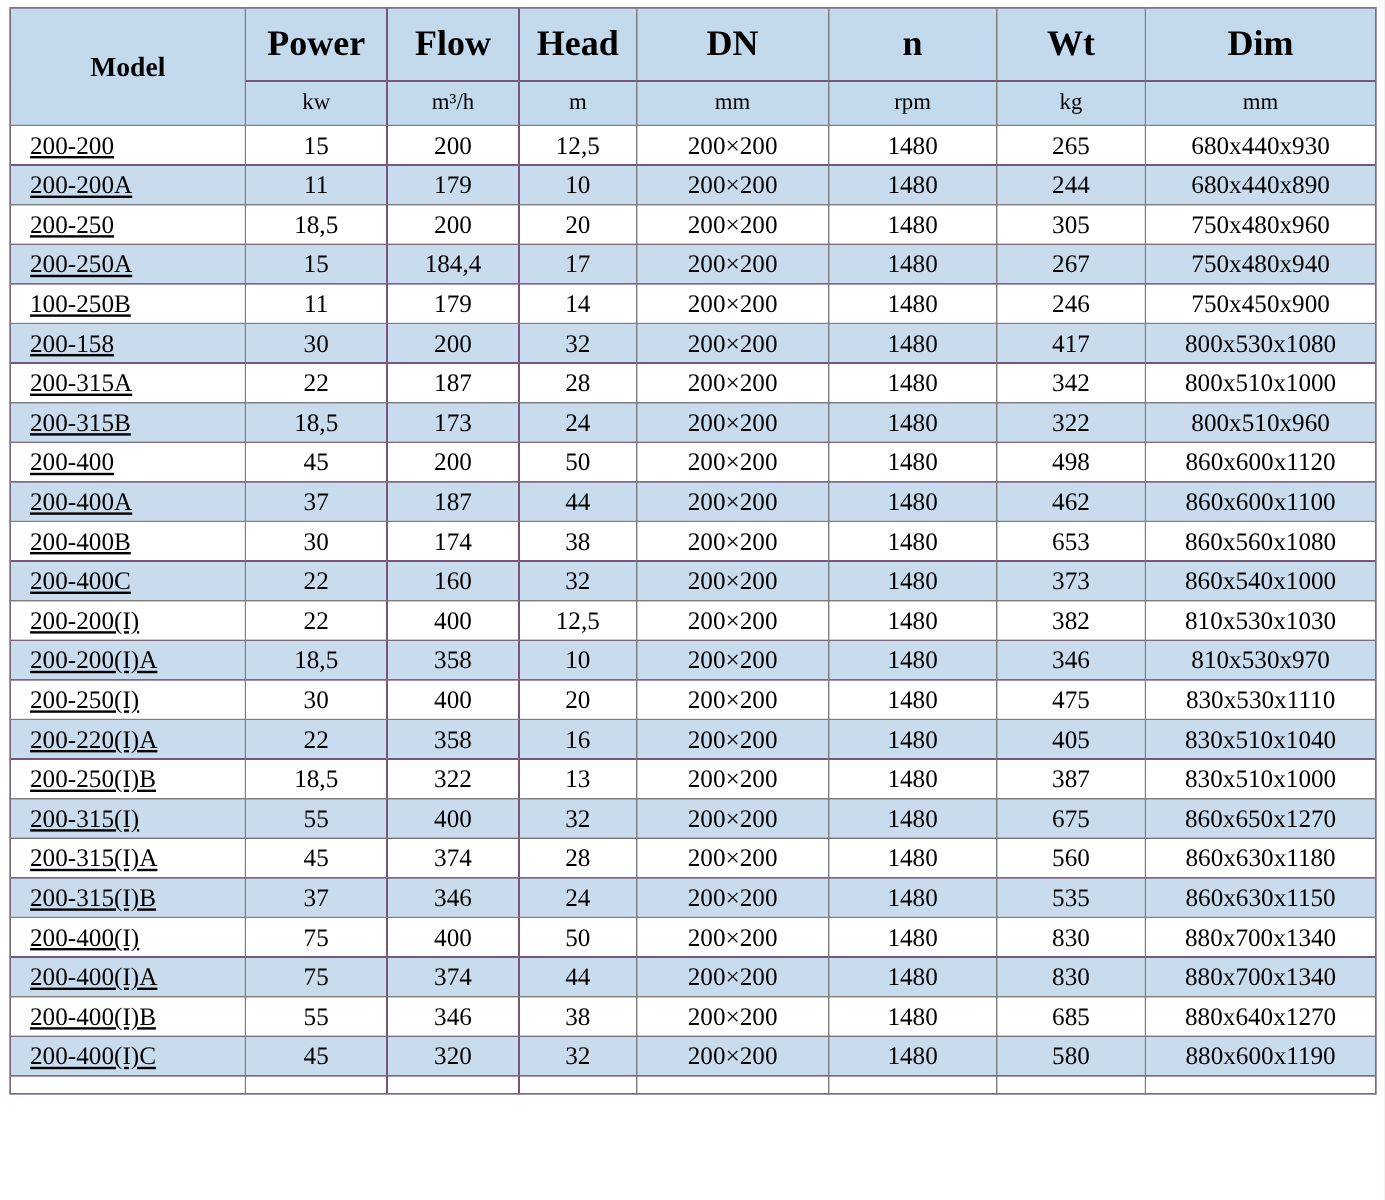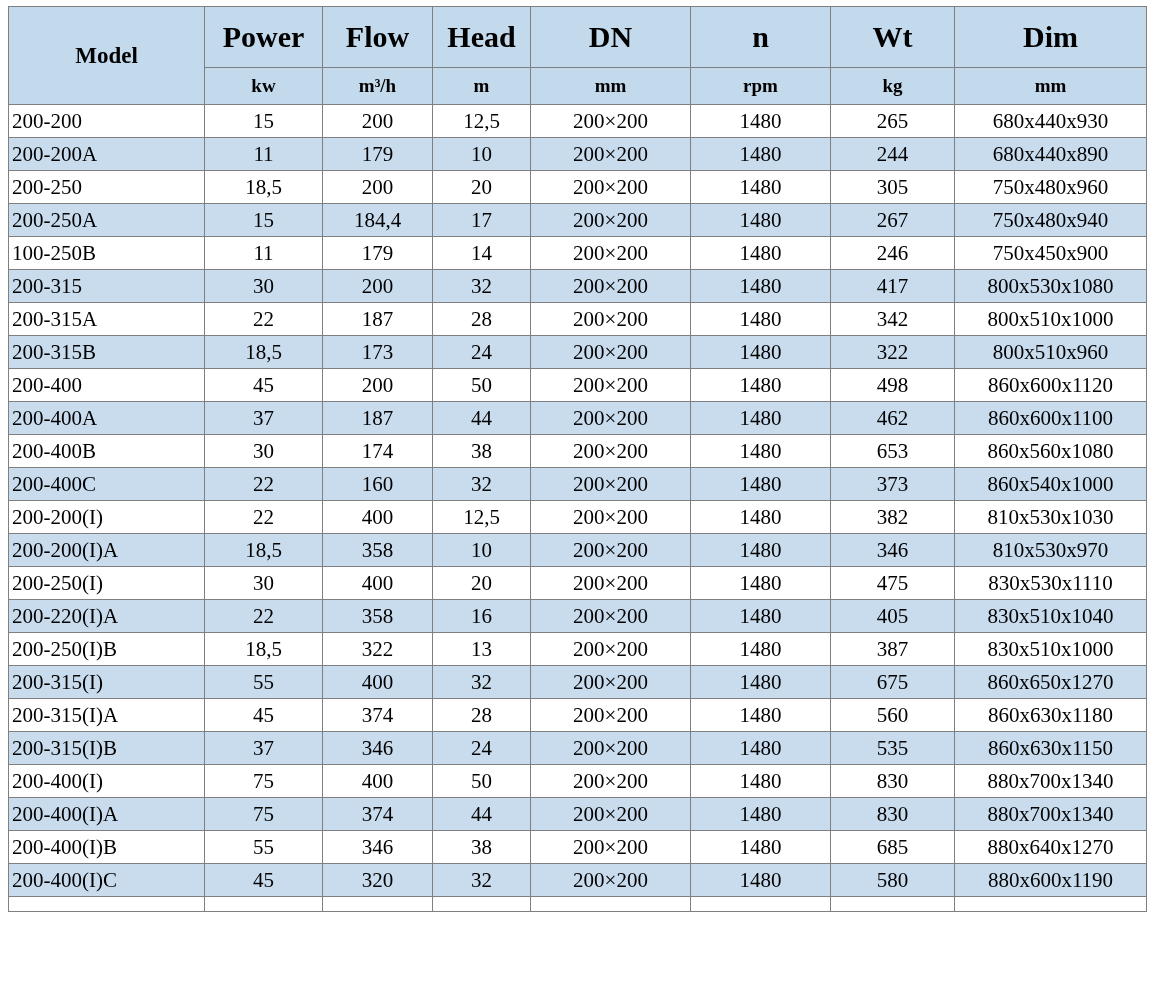--- a/index.html
+++ b/index.html
@@ -43,21 +43,21 @@
     color: #000000;
     padding: 1px 2px;
     white-space: nowrap;
     overflow: hidden;
   }
   thead th {
     background: #c3d9ec;
     font-weight: bold;
   }
   thead th.unit {
-    font-weight: bold;
+    font-weight: normal;
     font-size: 19px;
     height: 34px;
   }
   thead th.title {
     height: 58px;
     font-size: 30px;
   }
   thead th.model-head {
     height: 92px;
     font-size: 23px;
@@ -67,21 +67,22 @@
     line-height: 30px;
   }
   tbody tr.alt td {
     background: #c9dcee;
   }
   tbody tr.plain td {
     background: #ffffff;
   }
   tbody td.model {
     text-align: left;
-    padding-left: 3px;
+    padding-left: 16px;
+    text-decoration: underline;
   }
   tbody tr.cut td {
     height: 12px;
     line-height: 12px;
   }
 </style>
 </head>
 <body>
 
 <div class="sheet">
@@ -162,21 +163,21 @@
           <td class="model">100-250B</td>
           <td>11</td>
           <td>179</td>
           <td>14</td>
           <td>200×200</td>
           <td>1480</td>
           <td>246</td>
           <td>750x450x900</td>
         </tr>
         <tr class="alt">
-          <td class="model">200-315</td>
+          <td class="model">200-158</td>
           <td>30</td>
           <td>200</td>
           <td>32</td>
           <td>200×200</td>
           <td>1480</td>
           <td>417</td>
           <td>800x530x1080</td>
         </tr>
         <tr class="plain">
           <td class="model">200-315A</td>

